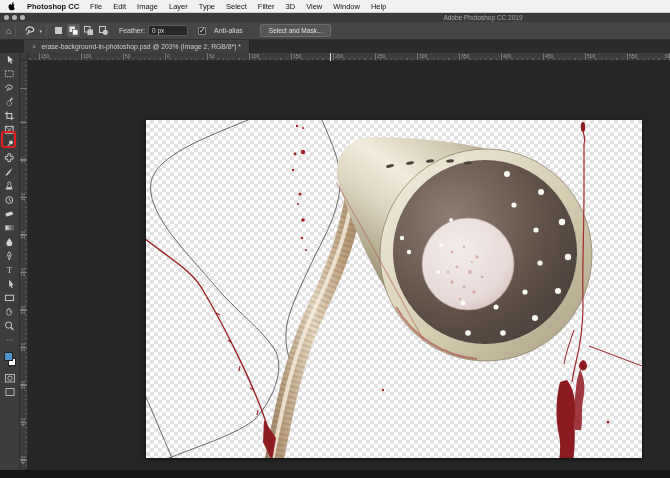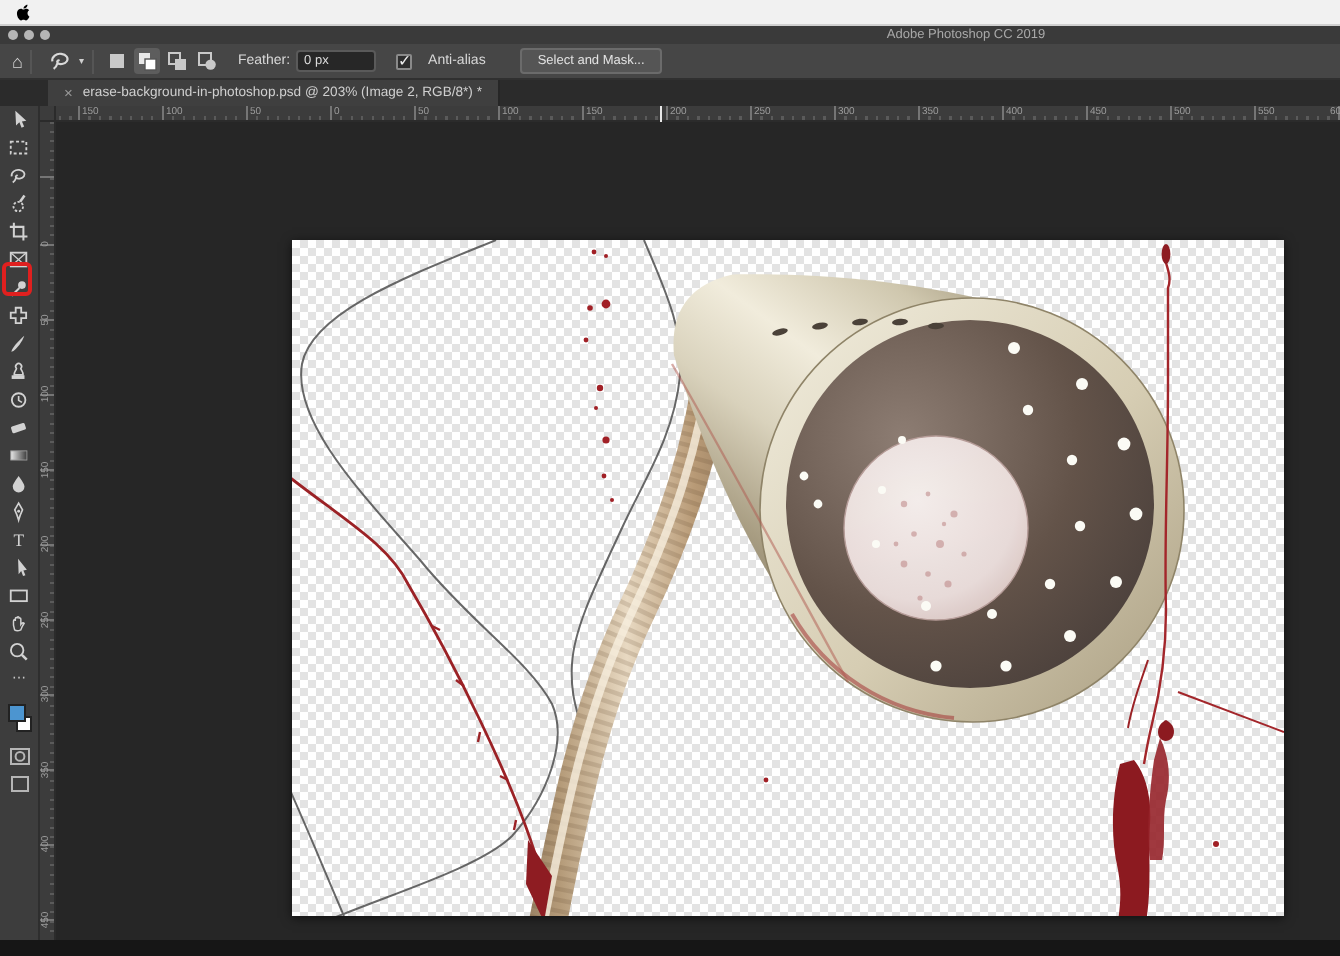--- a/index.html
+++ b/index.html
@@ -90,20 +90,35 @@
 </style>
 </head>
 <body>
 
 <div id="app">
 
   <div class="menubar">
     <svg class="apple" viewBox="0 0 12 12">
       <path d="M7 2.1c.5-.6 1.3-1 2-1 0 .7-.3 1.4-.8 1.9-.5.5-1.2.8-1.9.7 0-.6.3-1.2.7-1.6Z M9 6.8c0-1.3 1-1.9 1.1-2-.6-.9-1.5-1-1.9-1-.8 0-1.5.5-1.9.5-.4 0-1-.5-1.7-.5-.9 0-1.7.5-2.2 1.3-.9 1.6-.2 4 .7 5.3.4.6.9 1.2 1.6 1.2.6 0 .9-.4 1.6-.4.7 0 1 .4 1.7.4.7 0 1.1-.6 1.6-1.2.5-.7.7-1.4.7-1.4 0 0-1.3-.5-1.3-2.2Z" fill="#000"></path>
     </svg>
+    <div class="menu-items">
+
+    <span class="menu-item">Photoshop CC</span>
+        <span class="menu-item">File</span>
+        <span class="menu-item">Edit</span>
+        <span class="menu-item">Image</span>
+        <span class="menu-item">Layer</span>
+        <span class="menu-item">Type</span>
+        <span class="menu-item">Select</span>
+        <span class="menu-item">Filter</span>
+        <span class="menu-item">3D</span>
+        <span class="menu-item">View</span>
+        <span class="menu-item">Window</span>
+        <span class="menu-item">Help</span>
+      </div>
   </div>
 
   <div class="titlebar">
     <div class="lights">
       <span class="dot"></span>
       <span class="dot"></span>
       <span class="dot"></span>
     </div>
     <span class="window-title">Adobe Photoshop CC 2019</span>
   </div>

